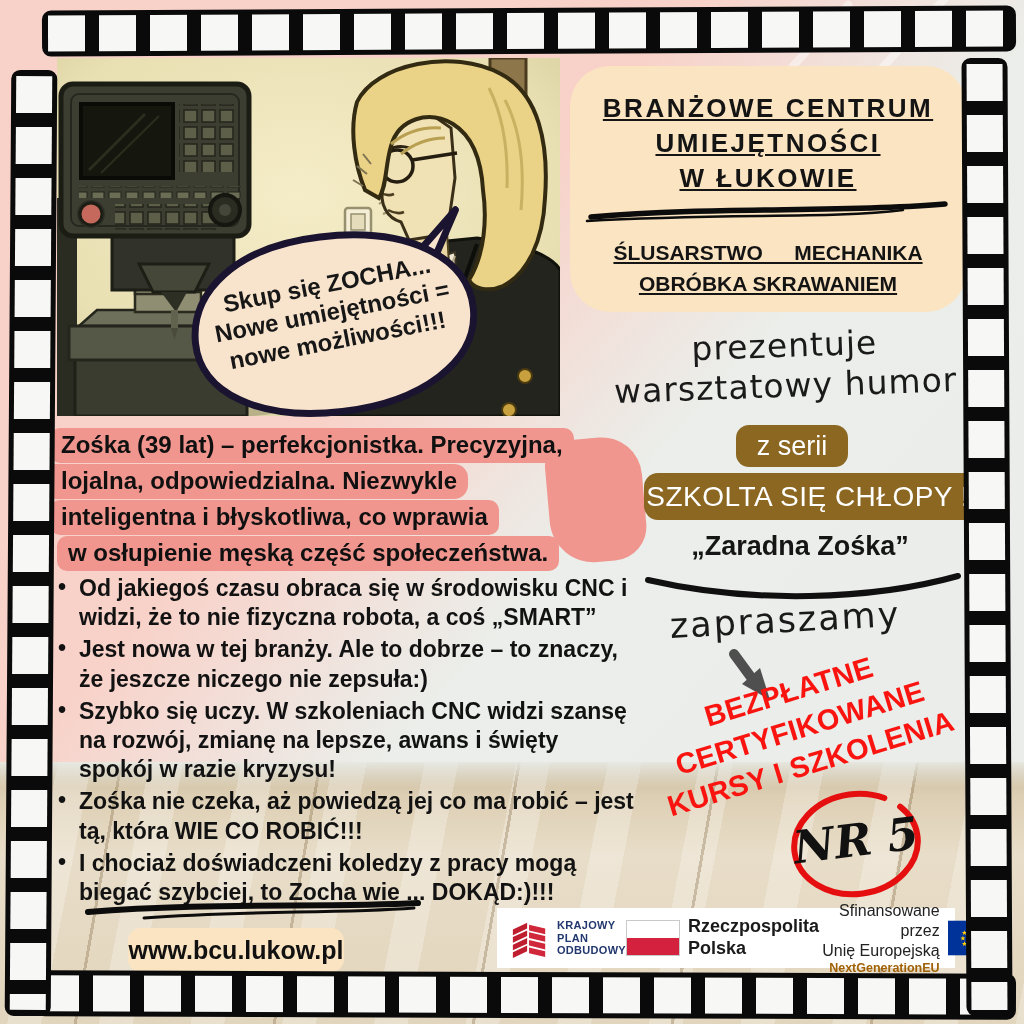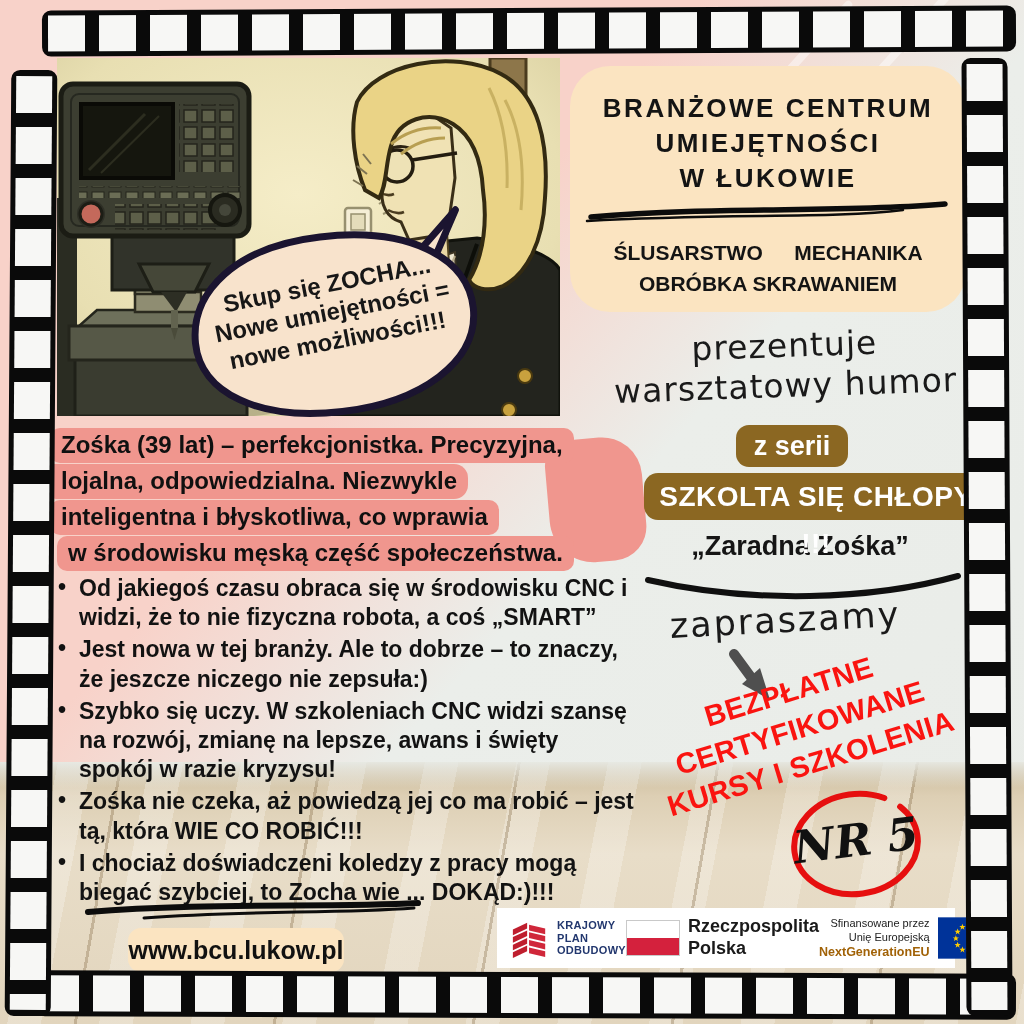--- a/index.html
+++ b/index.html
@@ -50,28 +50,28 @@
     border-radius:26px 40px 34px 44px;transform:rotate(-5deg);z-index:2;}
 
   
   .bullets{left:52px;top:574px;width:586px;z-index:8;font-weight:bold;font-size:23px;line-height:1.27;
     list-style:none;margin:0;padding:0;color:#121212;}
   .bullets li{position:relative;padding-left:27px;margin-bottom:3px;}
   .bullets li::before{content:"•";position:absolute;left:6px;top:-1px;}
 
   
   .title-box{left:570px;top:66px;width:396px;height:246px;background:#fbe4c1;border-radius:40px;
-    z-index:4;text-align:center;}
+    z-index:4;text-align:center;text-decoration:underline;}
   .title-box .ttl{margin-top:25px;font-weight:bold;font-size:26px;letter-spacing:2.5px;line-height:1.35;
     white-space:pre-line;color:#141414;}
   .title-box .subjects{margin-top:10px;font-weight:bold;font-size:21px;line-height:1.45;white-space:pre-line;color:#141414;}
   .hand{font-family:"DejaVu Sans",sans-serif;color:#1a1a1a;}
   .presents{left:590px;top:326px;width:390px;text-align:center;font-size:33px;line-height:1.2;
     white-space:pre-line;transform:rotate(-2deg);letter-spacing:1px;z-index:4;}
-  .badge{background:#8b6722;color:#fff;font-weight:bold;text-align:center;z-index:5;}
+  .badge{background:#8b6722;color:#fff;font-weight:normal;text-align:center;z-index:5;}
   .badge-small{left:736px;top:425px;width:112px;height:42px;line-height:42px;font-size:27px;border-radius:13px;}
   .badge-big{left:644px;top:473px;width:344px;height:47px;line-height:47px;font-size:28px;border-radius:14px;letter-spacing:.5px;}
   .episode{left:650px;top:531px;width:300px;text-align:center;font-weight:bold;font-size:27px;z-index:4;}
   .swoosh{left:642px;top:572px;z-index:4;}
   .invite{left:655px;top:600px;width:260px;text-align:center;font-size:35px;transform:rotate(-3deg);letter-spacing:2px;z-index:4;}
   .arrow{left:726px;top:648px;z-index:4;}
   .promo{left:600px;top:672px;width:400px;transform:rotate(-17deg);text-align:center;color:#fa1410;
     font-weight:bold;font-size:29px;line-height:1.3;z-index:9;letter-spacing:.3px;}
   .nr5{left:788px;top:788px;width:136px;height:112px;z-index:9;}
   .nr5 .num{position:absolute;left:0;top:26px;width:100%;text-align:center;
@@ -82,21 +82,21 @@
   .web-brush{left:84px;top:898px;z-index:9;}
   .website{left:128px;top:928px;width:216px;height:44px;line-height:44px;background:#fbe4c1;border-radius:13px;
     text-align:center;font-weight:bold;font-size:25px;z-index:9;color:#111;}
   .logo-bar{left:497px;top:908px;width:458px;height:60px;background:#fff;z-index:9;
     display:flex;align-items:center;justify-content:space-between;padding:16px 14px;box-sizing:border-box;}
   .lg{display:flex;align-items:center;gap:8px;}
   .kpo-text{white-space:pre-line;font-weight:bold;font-size:11px;line-height:1.18;color:#22376e;letter-spacing:.3px;}
   .pl-flag{width:54px;height:36px;border:1px solid #c9c9c9;box-sizing:border-box;
     background:linear-gradient(to bottom,#fff 0 50%,#d4213d 50% 100%);}
   .pl-text{white-space:pre-line;font-weight:bold;font-size:18px;line-height:1.2;color:#1a1a1a;}
-  .eu-text{text-align:right;white-space:pre-line;font-size:11px;line-height:1.25;color:#222;}
+  .eu-text{text-align:right;white-space:pre-line;font-size:16px;line-height:1.25;color:#222;}
   .eu-name{text-align:right;font-weight:bold;font-size:12.5px;color:#a16207;}
 </style>
 </head>
 <body>
 
 <div id="poster">
 
   <div class="abs wood"></div>
   <div class="abs streak" style="left:790px;top:-20px;"></div>
   <div class="abs streak" style="left:890px;top:-30px;"></div>
@@ -181,21 +181,21 @@
     </svg>
     <div class="bubble-text">Skup się ZOCHA...
 Nowe umiejętności =
 nowe możliwości!!!</div>
   </div>
 
   <div class="abs profile">
     <span>Zośka (39 lat) – perfekcjonistka. Precyzyjna,</span>
     <span>lojalna, odpowiedzialna. Niezwykle</span>
     <span>inteligentna i błyskotliwa, co wprawia</span>
-    <span>w środowisku męską część społeczeństwa.</span>
+    <span>w osłupienie męską część społeczeństwa.</span>
   </div>
 
   <ul class="abs bullets">
     <li>Od jakiegoś czasu obraca się w środowisku CNC i widzi, że to nie fizyczna robota, a coś „SMART”</li>
     <li>Jest nowa w tej branży. Ale to dobrze – to znaczy, że jeszcze niczego nie zepsuła:)</li>
     <li>Szybko się uczy. W szkoleniach CNC widzi szansę na rozwój, zmianę na lepsze, awans i święty spokój w razie kryzysu!</li>
     <li>Zośka nie czeka, aż powiedzą jej co ma robić – jest tą, która WIE CO ROBIĆ!!!</li>
     <li>I chociaż doświadczeni koledzy z pracy mogą biegać szybciej, to Zocha wie ... DOKĄD:)!!!</li>
   </ul>
 

